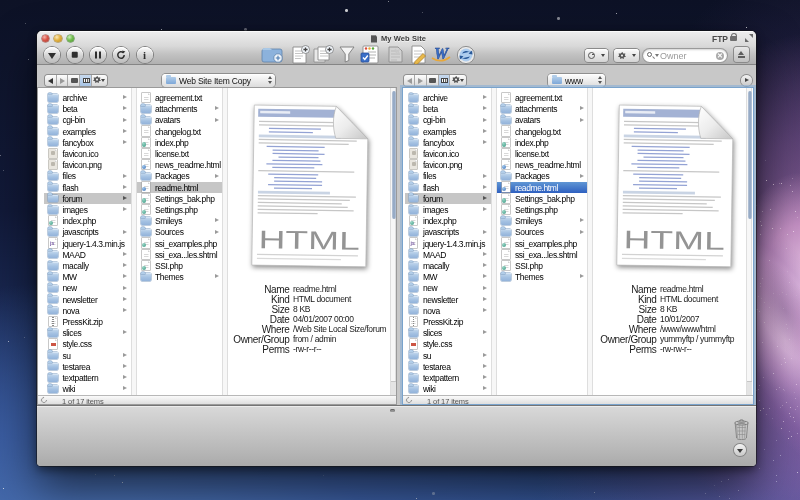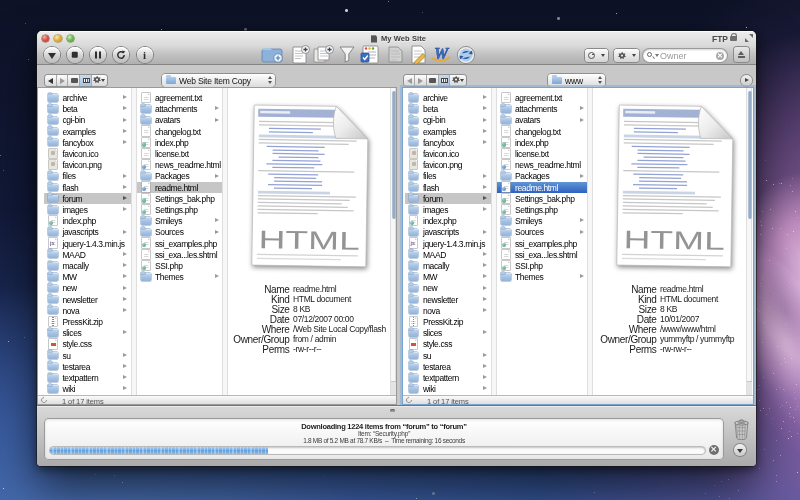--- a/index.html
+++ b/index.html
@@ -662,25 +662,25 @@
             <div class="irow">
               <span class="ilab">Kind</span>
               <span class="ival">HTML document</span>
             </div>
             <div class="irow">
               <span class="ilab">Size</span>
               <span class="ival">8 KB</span>
             </div>
             <div class="irow">
               <span class="ilab">Date</span>
-              <span class="ival">07/12/2007 00:00</span>
+              <span class="ival">04/01/2007 00:00</span>
             </div>
             <div class="irow">
               <span class="ilab">Where</span>
-              <span class="ival">/Web Site Local Copy/flash</span>
+              <span class="ival">/Web Site Local Size/forum</span>
             </div>
             <div class="irow">
               <span class="ilab">Owner/Group</span>
               <span class="ival">from / admin</span>
             </div>
             <div class="irow">
               <span class="ilab">Perms</span>
               <span class="ival">-rw-r--r--</span>
             </div>
           </div>
@@ -1103,29 +1103,20 @@
           </div>
         </div>
 <div class="statusbar">
           <span class="sicon"></span>
           <span class="stxt">1 of 17 items</span>
         </div>
 </div>
   </div>
   <div class="bottom">
     <div class="grip"></div>
-    <div class="tbox">
-      <div class="t1">Downloading 1224 items from “forum” to “forum”</div>
-      <div class="t2">Item: “Security.php”</div>
-      <div class="t3">1.8 MB of 5.2 MB at 78.7 KB/s&nbsp;&nbsp;–&nbsp;&nbsp;Time remaining: 16 seconds</div>
-      <div class="ptrack">
-          <div class="pfill"></div>
-        </div>
-      <div class="pcancel">✕</div>
-    </div>
     <svg class="trash" width="17" height="21" viewBox="0 0 17 21">
       <path d="M2.2,4.5 L3.6,19 a4.9,1.6 0 0 0 9.8,0 L14.8,4.5" fill="#c6c6c6" stroke="#787878" stroke-width="0.8"></path>
       <path d="M3.6,6 L4.6,19 M6.2,6.3 L6.7,19.6 M9.4,6.4 L9.3,19.7 M12.2,6.2 L11.6,19.4 M4.2,8.5 L12.9,8.5 M4.5,12 L12.6,12 M4.8,15.5 L12.3,15.5" stroke="#8a8a8a" stroke-width="0.6" fill="none"></path>
       <ellipse cx="8.5" cy="4" rx="6.8" ry="2" fill="#d4d4d4" stroke="#6f6f6f" stroke-width="0.9"></ellipse>
       <ellipse cx="8.5" cy="4" rx="4.2" ry="1.1" fill="#909090"></ellipse>
       <path d="M6.5,2.2 a2,1.4 0 0 1 4,0" fill="none" stroke="#6f6f6f" stroke-width="0.8"></path>
     </svg>
     <div class="dropbtn"></div>
   </div>
 </div>

